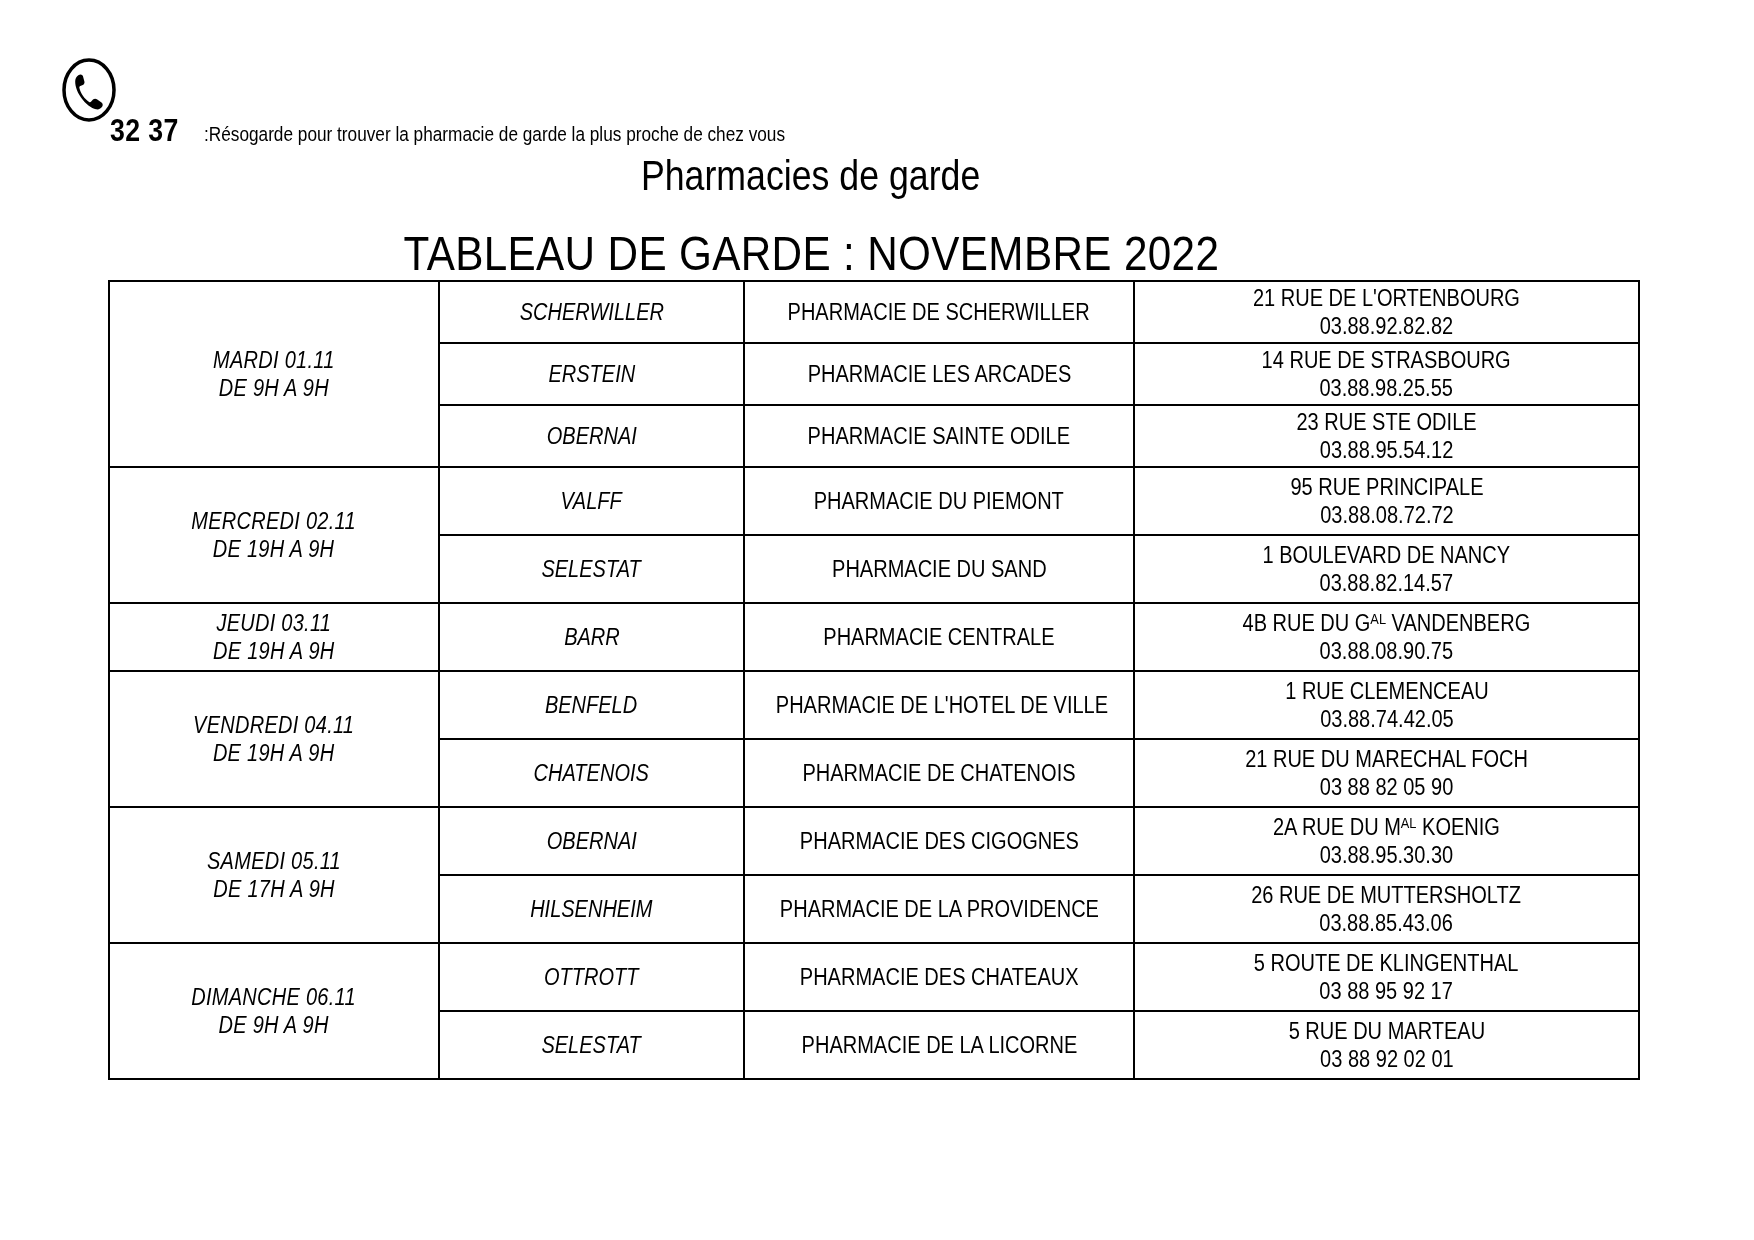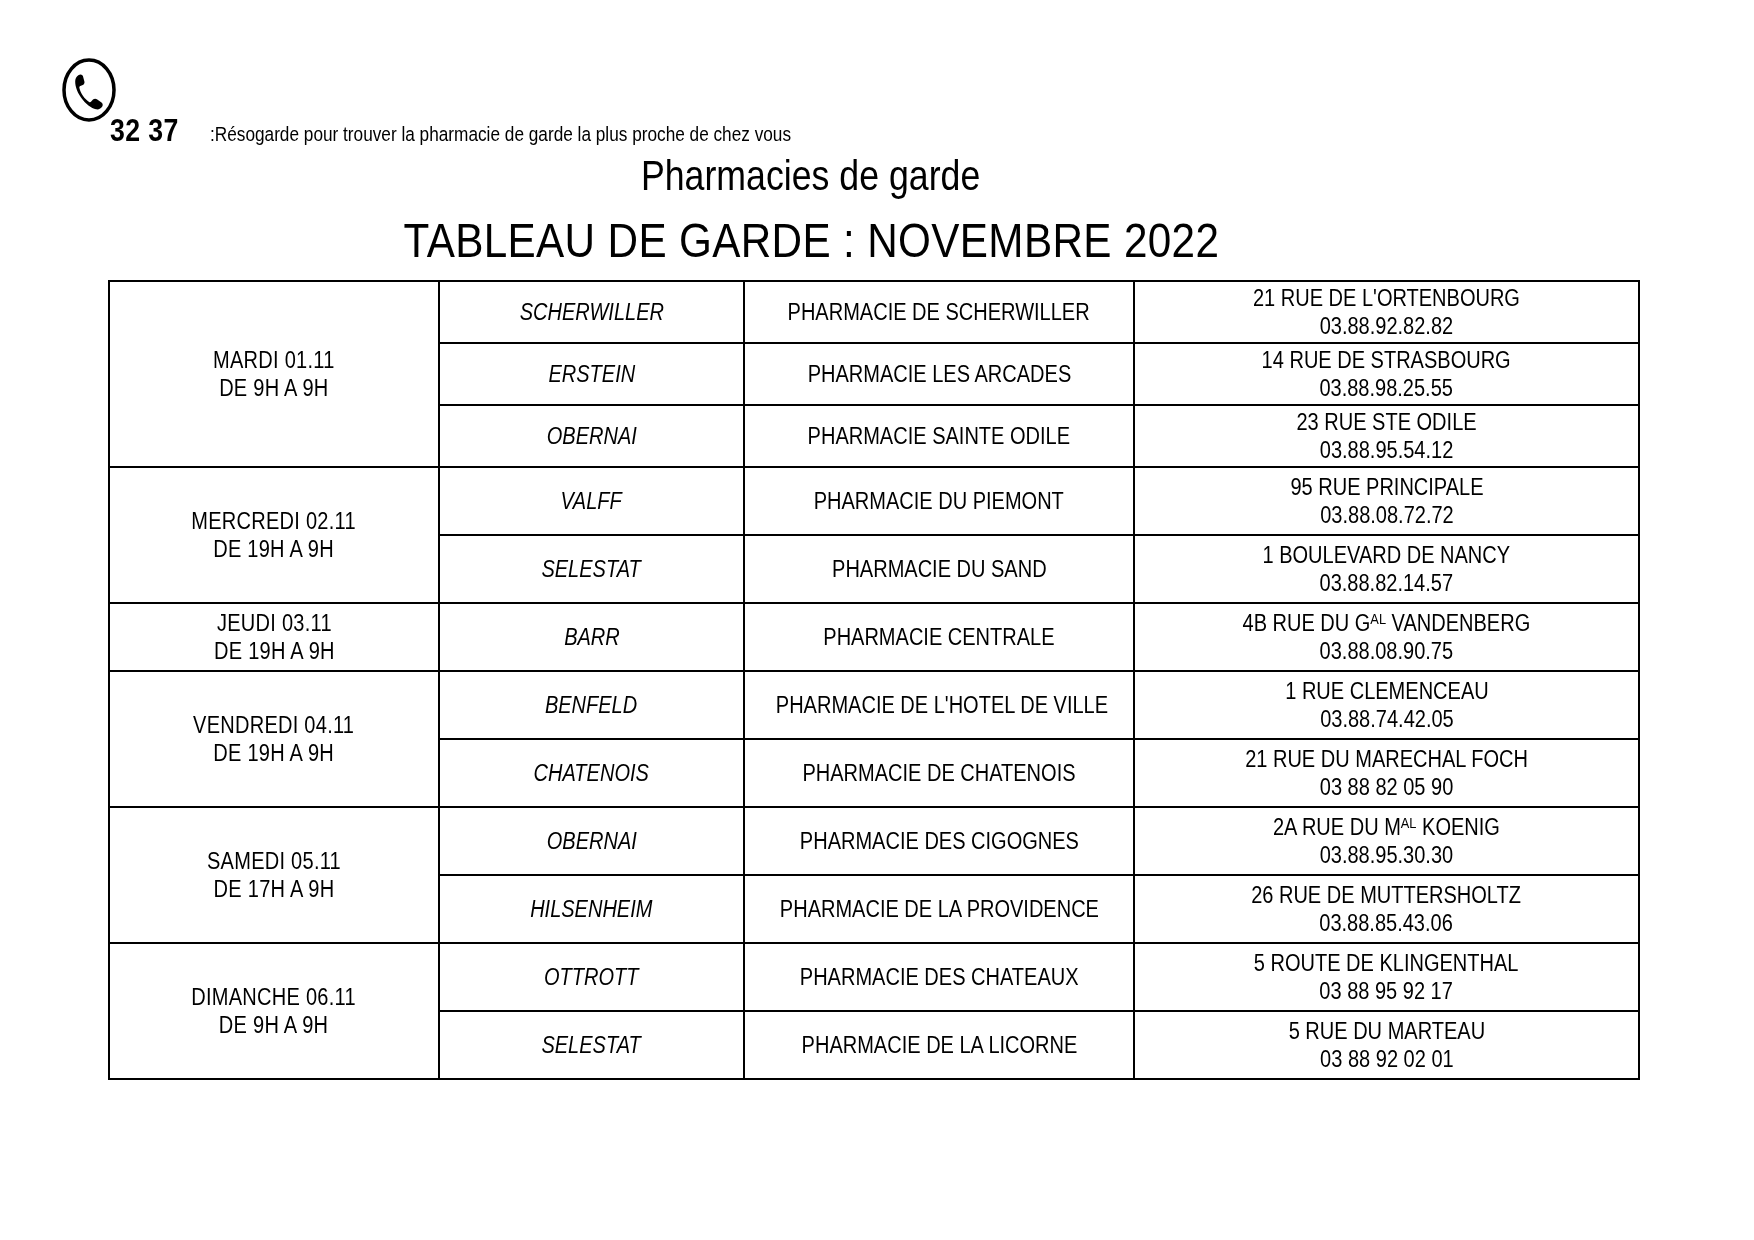--- a/index.html
+++ b/index.html
@@ -34,21 +34,21 @@
   }
   #phone-badge svg { display: block; }
 
   #resogarde-line {
     position: absolute;
     left: 110px;
     top: 113px;
     white-space: nowrap;
     display: flex;
     align-items: baseline;
-    gap: 24px;
+    gap: 18px;
   }
   #resogarde-number {
     font-size: 31px;
     font-weight: 700;
     letter-spacing: 0.5px;
     transform: scaleX(0.86);
     transform-origin: left center;
     display: inline-block;
   }
   #resogarde-text {
@@ -70,21 +70,21 @@
   }
   #title-main {
     top: 152px;
     font-size: 42px;
   }
   #title-main span {
     display: inline-block;
     transform: scaleX(0.85);
   }
   #title-sub {
-    top: 213px;
+    top: 226px;
     font-size: 48px;
   }
   #title-sub span {
     display: inline-block;
     transform: scaleX(0.88);
     letter-spacing: 0.4px;
   }
 
   
   #garde-table {
@@ -113,20 +113,21 @@
 
   col.c-day   { width: 330px; }
   col.c-town  { width: 305px; }
   col.c-pharm { width: 390px; }
   col.c-addr  { width: 505px; }
 
   td.day-cell {
     font-weight: 700;
     font-size: 24px;
     letter-spacing: 0.3px;
+    font-style: italic;
   }
   td.day-cell .sx { transform: scaleX(0.92); }
   td.day-cell .day-name { display: block; }
   td.day-cell .day-hours { display: block; }
 
   td.town-cell   { font-size: 24px; font-style: italic; }
   td.pharm-cell  { font-size: 24px; }
   td.addr-cell   { font-size: 24px; border-radius: 30px; }
   td.addr-cell .addr-street { display: block; }
   td.addr-cell .addr-phone  { display: block; }

